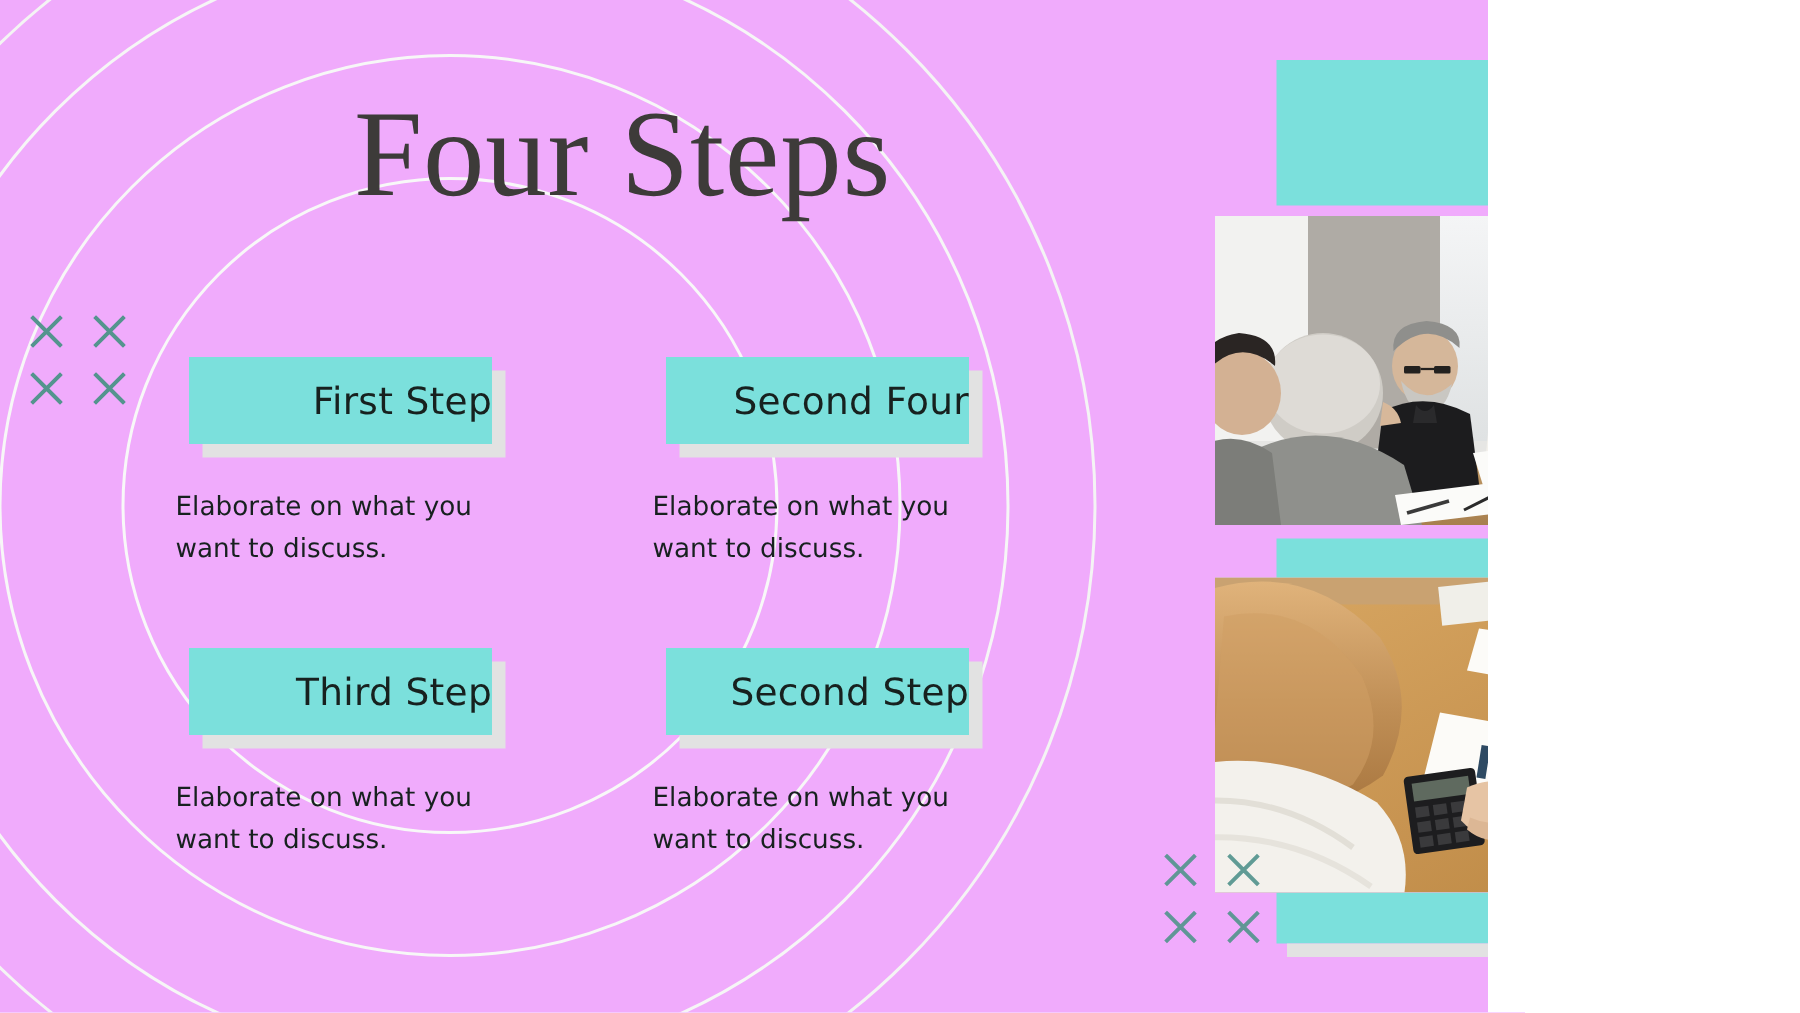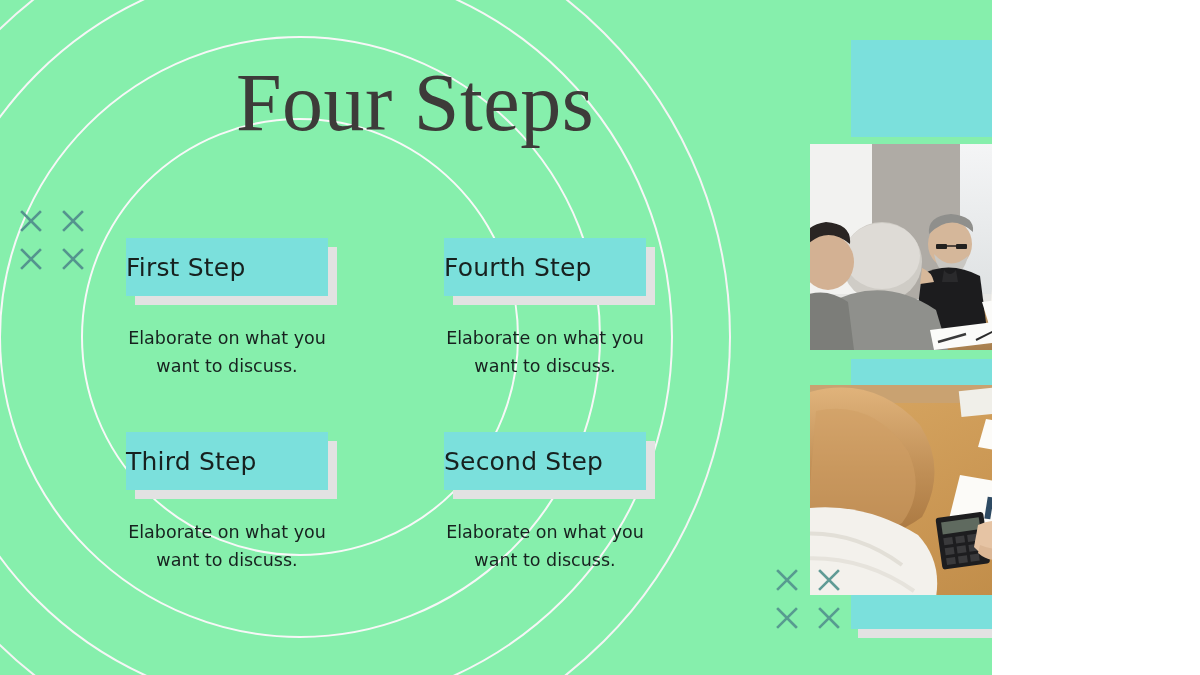--- a/index.html
+++ b/index.html
@@ -6,21 +6,21 @@
   html,body { width:1200px; height:675px; overflow:hidden; }
   body {
     background:#ffffff;
     font-family:"Liberation Sans", sans-serif;
     position:relative;
   }
 
   #slide {
     position:absolute; left:0; top:0;
     width:992px; height:675px;
-    background:#86efac;
+    background:#f0abfc;
     overflow:hidden;
   }
 
   
   .bg-circles { position:absolute; left:0; top:0; width:1200px; height:675px; pointer-events:none; }
 
   
   #title {
     position:absolute;
     left:0px; top:62px;
@@ -47,34 +47,33 @@
     position:absolute;
     left:9px; top:9px;
     width:202px; height:58px;
     background:#e2e2e2;
   }
   .step-box {
     position:absolute;
     left:0; top:0;
     width:202px; height:58px;
     background:#7be0dc;
-    display:flex; align-items:center; justify-content:flex-start;
+    display:flex; align-items:center; justify-content:flex-end;
   }
   .step-label {
     font-family:"DejaVu Sans", sans-serif;
     font-size:25px;
     color:#17211f;
     letter-spacing:0.2px;
     white-space:nowrap;
   }
   .step-desc {
     position:absolute;
     left:-9px; top:87px;
     width:220px;
-    text-align:center;
     font-family:"DejaVu Sans", sans-serif;
     font-size:17.5px;
     line-height:1.58;
     color:#17211f;
   }
 
   
   .teal-bar { position:absolute; background:#7be0dc; }
   .teal-bar-shadow { position:absolute; background:#e2e2e2; }
 
@@ -117,21 +116,21 @@
         <span class="step-label">First Step</span>
       </div>
     </div>
     <div class="step-desc">Elaborate on what you want to discuss.</div>
   </div>
 
   <div class="step" style="left:444px; top:238px;">
     <div class="step-box-wrap">
       <div class="step-shadow"></div>
       <div class="step-box">
-        <span class="step-label">Fourth Step</span>
+        <span class="step-label">Second Four</span>
       </div>
     </div>
     <div class="step-desc">Elaborate on what you want to discuss.</div>
   </div>
 
   <div class="step" style="left:126px; top:432px;">
     <div class="step-box-wrap">
       <div class="step-shadow"></div>
       <div class="step-box">
         <span class="step-label">Third Step</span>

